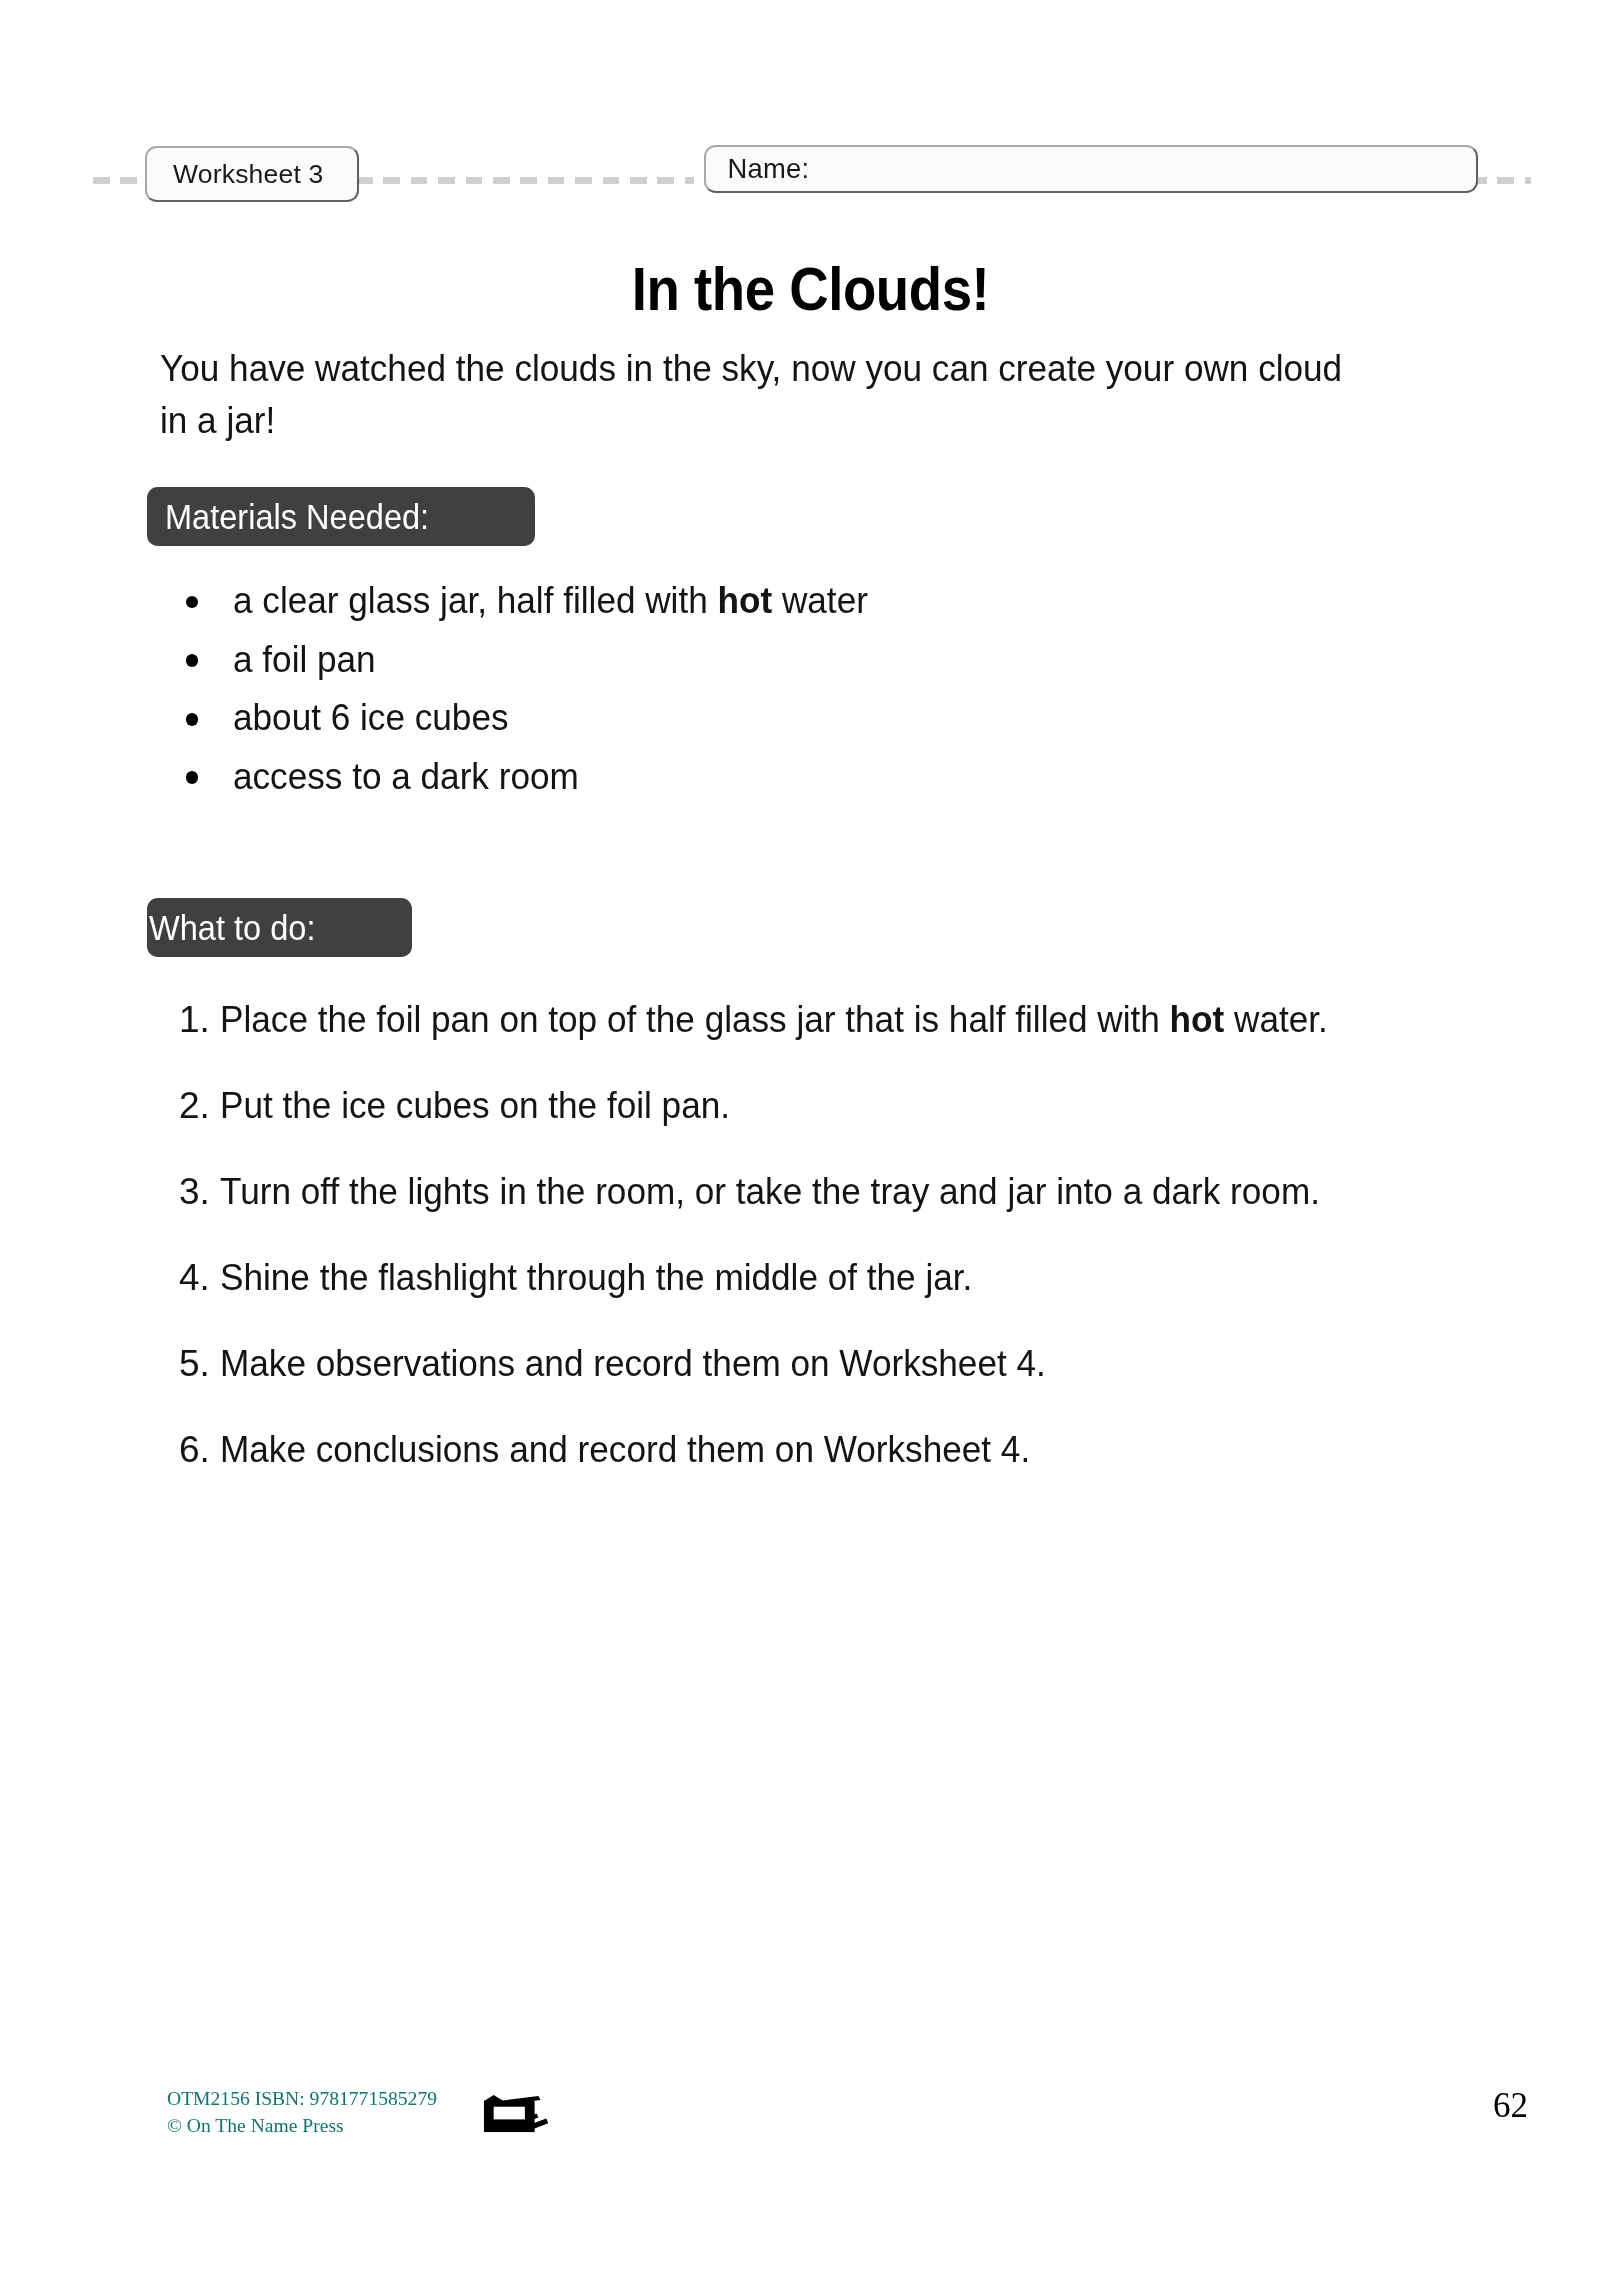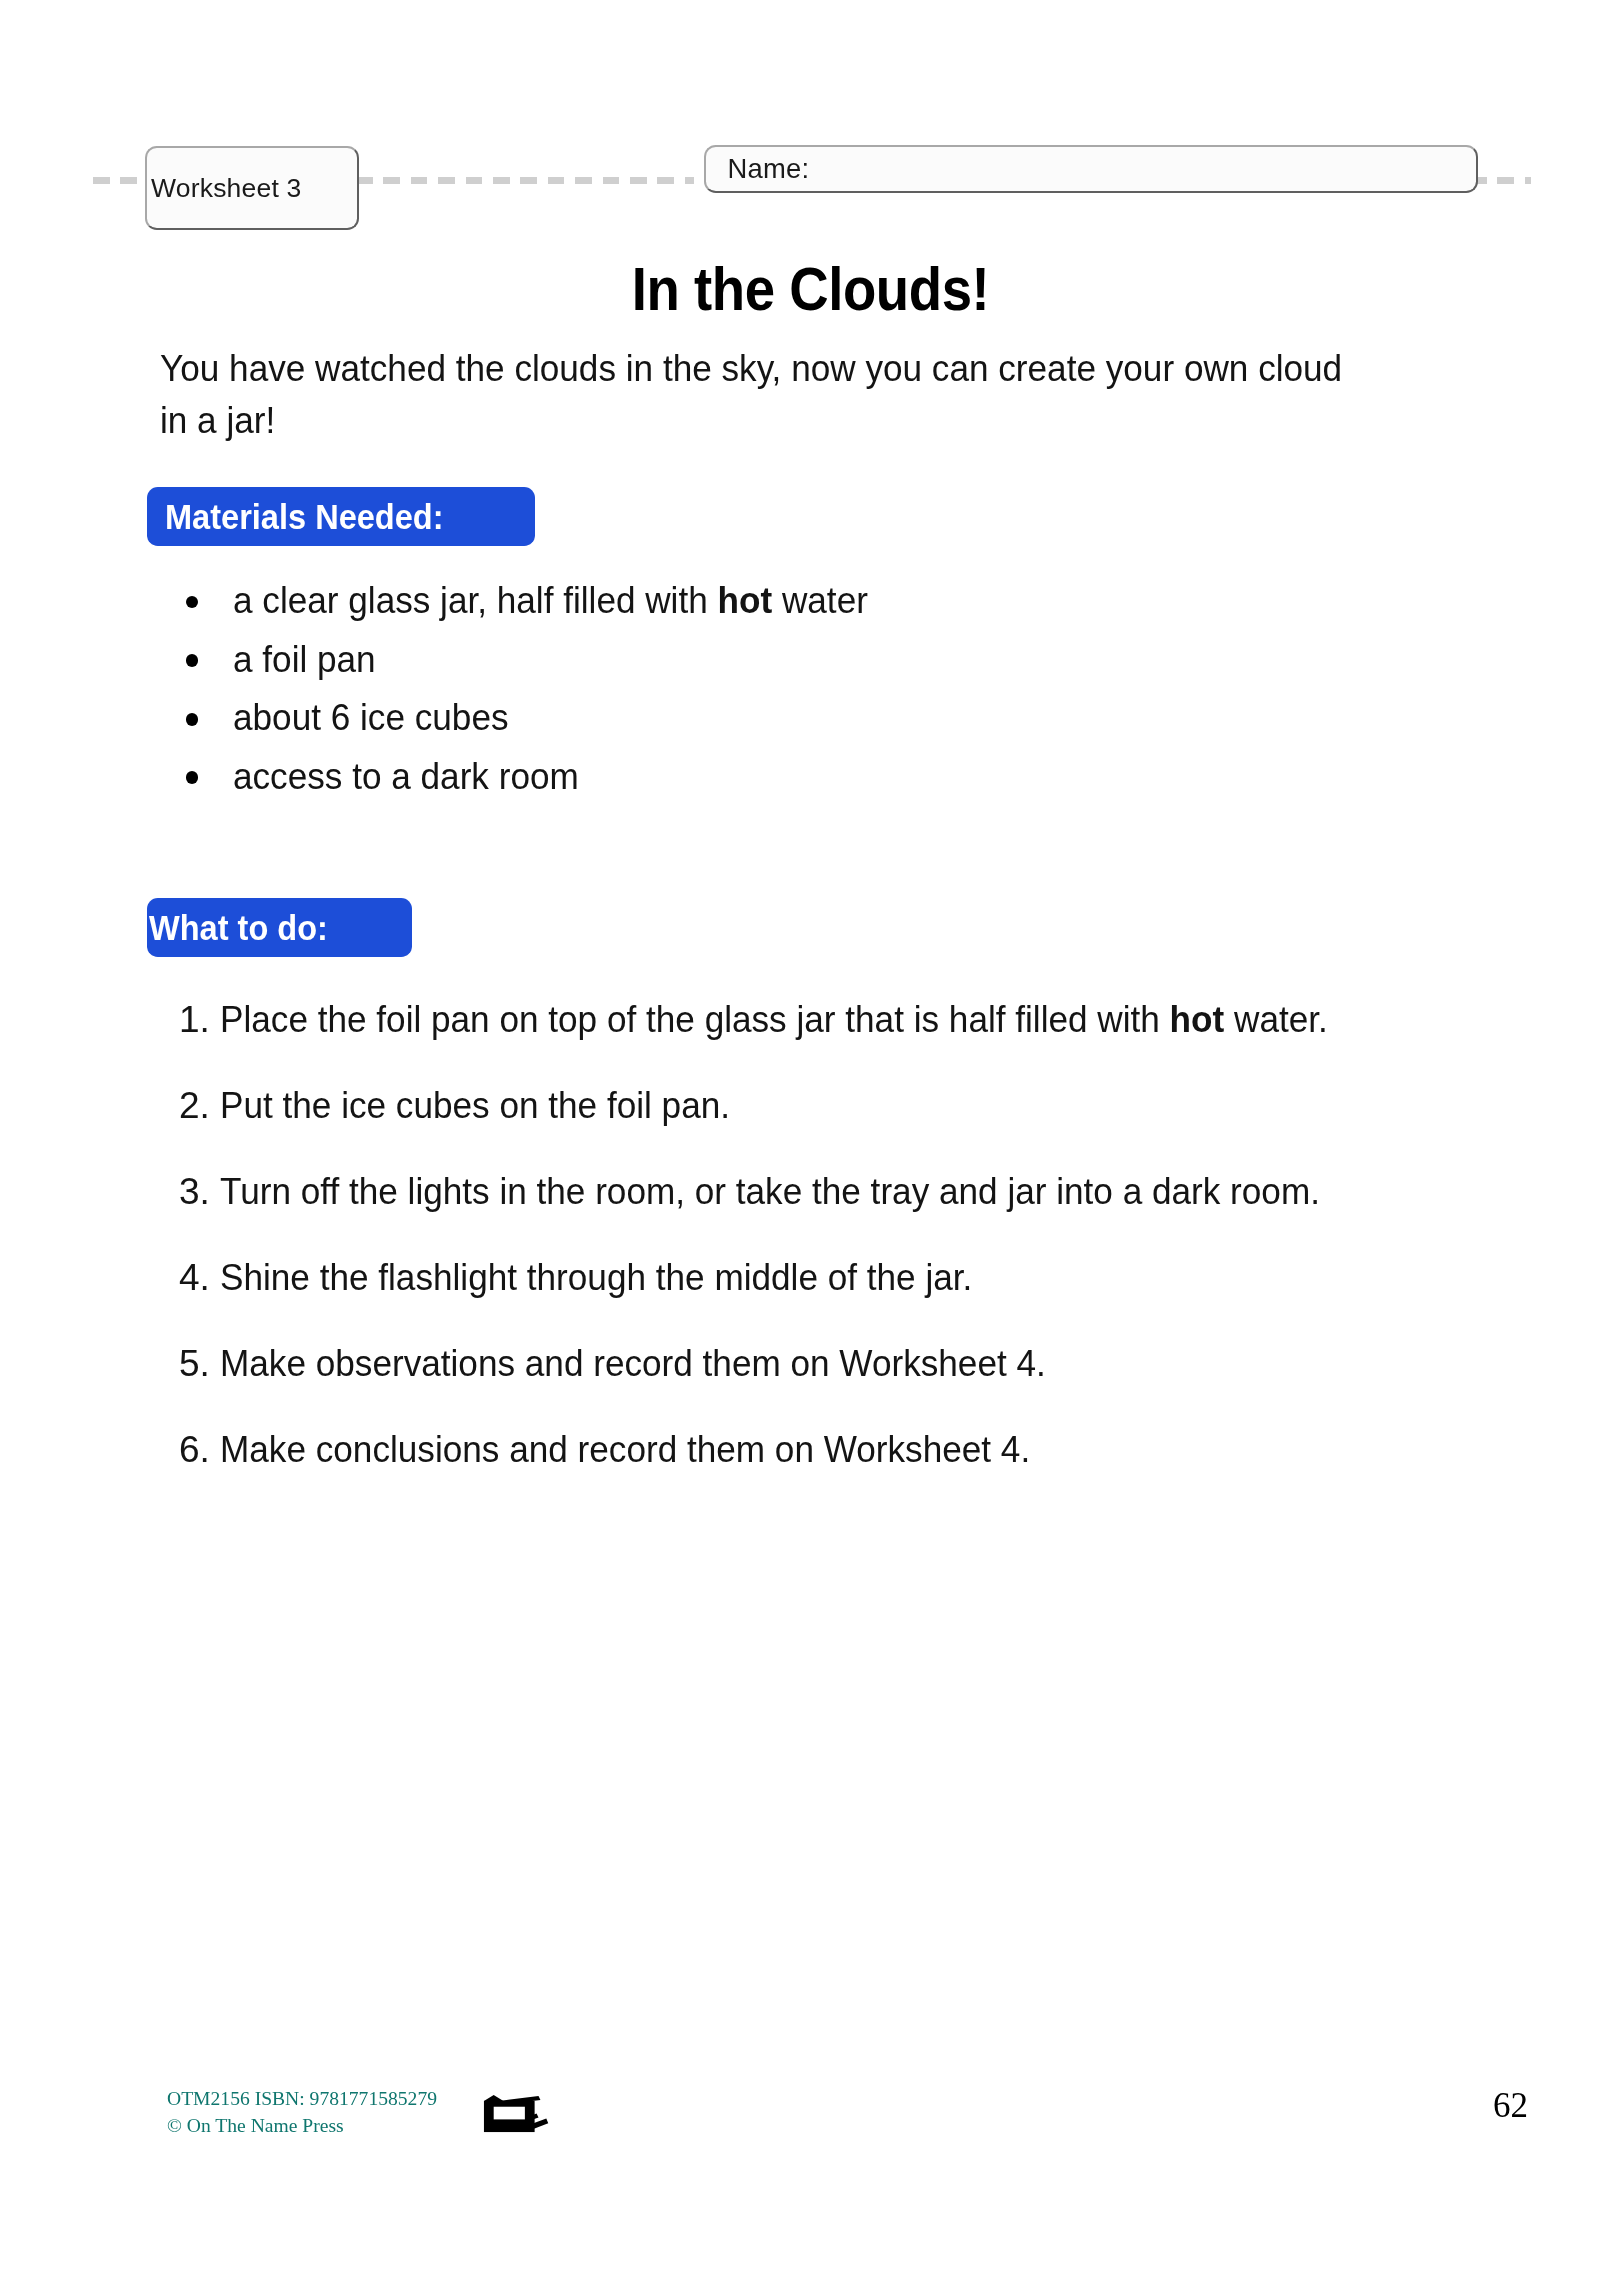--- a/index.html
+++ b/index.html
@@ -53,22 +53,22 @@
     border-bottom-color: #5f5f5f;
     border-radius: 11.8px;
     display: flex;
     align-items: center;
   }
 
   .worksheet-tag {
     left: 145px;
     top: 1px;
     width: 214px;
-    height: 84px;
-    padding-left: 4px;
+    height: 56px;
+    padding-left: 26px;
   }
   .worksheet-tag .tag-text {
     font-size: 26.5px;
     letter-spacing: 0.2px;
     color: #1a1a1a;
   }
 
   .name-box {
     left: 704px;
     top: 0px;
@@ -105,24 +105,24 @@
     font-size: 37px;
     line-height: 52px;
     color: #141414;
     transform: scaleX(0.95);
     transform-origin: left top;
   }
 
   
   .green-badge {
     position: absolute;
-    background: #1d4ed8;
+    background: #404040;
     border-radius: 10.8px;
     color: #ffffff;
-    font-weight: bold;
+    font-weight: normal;
     display: flex;
     align-items: center;
     box-sizing: border-box;
   }
   .badge-materials {
     left: 147px;
     top: 487px;
     width: 388px;
     height: 59px;
     padding-left: 17.6px;

